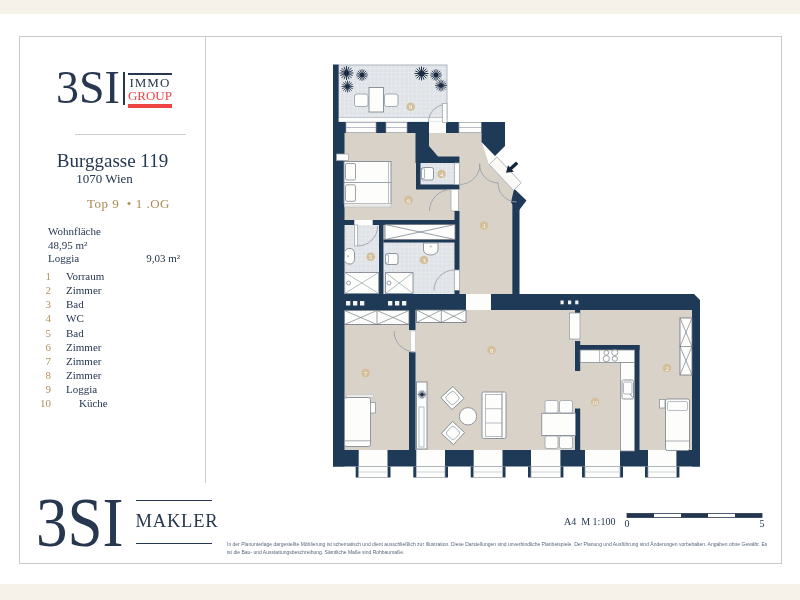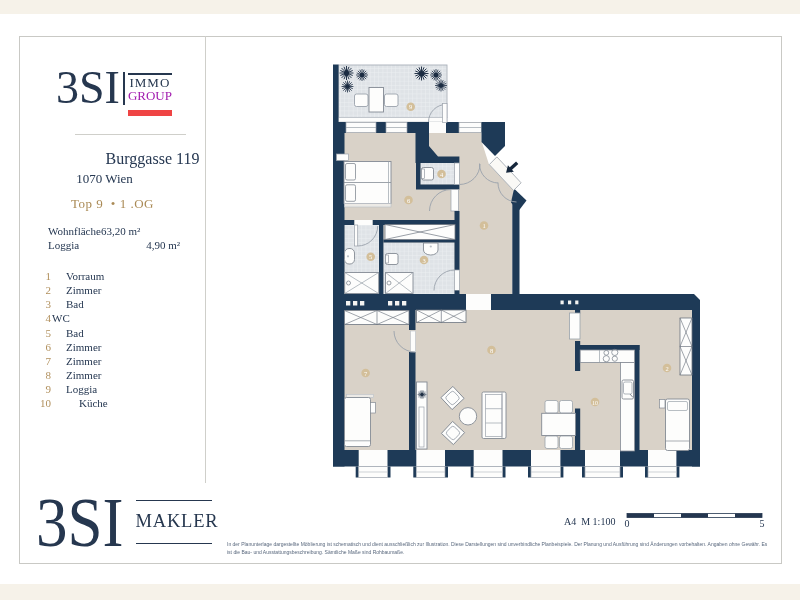--- a/index.html
+++ b/index.html
@@ -15,50 +15,50 @@
 
   <div class="abs" style="left:0;top:584px;width:800px;height:16px;background:#f6f2e9;"></div>
 
   <div class="abs" style="left:19px;top:36px;width:761px;height:526px;border:1px solid #c9c9c5;"></div>
 
   <div class="abs" style="left:205px;top:36px;width:1px;height:447px;background:#cfcfca;"></div>
 
   <div class="abs" style="left:56px;top:69px;display:flex;align-items:flex-start;">
     <div style="font-size:46px;line-height:38px;color:#26374f;letter-spacing:0px;">3SI</div>
     <div style="width:2px;height:33px;background:#26374f;margin:3px 0 0 3px;"></div>
-    <div style="margin:4px 0 0 3px;border-top:2px solid #26374f;border-bottom:6px solid #ef4444;padding:1px 0 8px 0;width:44px;text-align:center;">
+    <div style="margin:4px 0 0 3px;border-top:2px solid #26374f;border-bottom:4px solid #ef4444;padding:1px 0 2px 0;width:44px;text-align:center;">
       <div style="font-size:13px;line-height:13px;color:#26374f;letter-spacing:1px;">IMMO</div>
-      <div style="font-size:13px;line-height:13px;color:#a21caf;letter-spacing:0px;">GROUP</div>
+      <div style="font-size:13px;line-height:13px;color:#ef4444;letter-spacing:0px;">GROUP</div>
     </div>
   </div>
 
   <div class="abs" style="left:75px;top:134px;width:111px;height:1px;background:#cfcfca;"></div>
 
-  <div class="abs" style="left:19px;top:150px;width:187px;text-align:center;font-size:16px;color:#253751;margin-left:40px;">Burggasse 119</div>
+  <div class="abs" style="left:19px;top:150px;width:187px;text-align:center;font-size:19px;color:#253751;">Burggasse 119</div>
 
   <div class="abs" style="left:11px;top:171px;width:187px;text-align:center;font-size:13px;color:#253751;">1070 Wien</div>
 
-  <div class="abs" style="left:19px;top:196px;width:187px;text-align:center;font-size:13px;color:#aa8a55;letter-spacing:.5px;">Top 9&nbsp; • 1 .OG</div>
+  <div class="abs" style="left:19px;top:196px;width:187px;text-align:center;font-size:13px;color:#aa8a55;letter-spacing:.5px;padding-left:16px;">Top 9&nbsp; • 1 .OG</div>
 
   <div class="abs" style="left:48px;top:225px;width:132px;font-size:11px;color:#253751;">
-    <div style="display:flex;justify-content:flex-start;line-height:13.5px;">
+    <div style="display:flex;justify-content:center;line-height:13.5px;flex-direction:column;">
         <span>Wohnfläche</span>
-        <span>63,20 m²</span>
+        <span>48,95 m²</span>
       </div>
     <div style="display:flex;justify-content:space-between;line-height:13.5px;">
         <span>Loggia</span>
-        <span>4,90 m²</span>
+        <span>9,03 m²</span>
       </div>
   </div>
 
   <div class="abs" style="left:30px;top:269px;font-size:11px;line-height:14.15px;color:#253751;">
     <div><span style="display:inline-block;width:21px;text-align:right;color:#b1905d;">1</span><span style="padding-left:15px;">Vorraum</span></div>
     <div><span style="display:inline-block;width:21px;text-align:right;color:#b1905d;">2</span><span style="padding-left:15px;">Zimmer</span></div>
     <div><span style="display:inline-block;width:21px;text-align:right;color:#b1905d;">3</span><span style="padding-left:15px;">Bad</span></div>
-    <div><span style="display:inline-block;width:21px;text-align:right;color:#b1905d;">4</span><span style="padding-left:1px;">WC</span></div>
+    <div><span style="display:inline-block;width:21px;text-align:right;color:#b1905d;">4</span><span style="padding-left:15px;">WC</span></div>
     <div><span style="display:inline-block;width:21px;text-align:right;color:#b1905d;">5</span><span style="padding-left:15px;">Bad</span></div>
     <div><span style="display:inline-block;width:21px;text-align:right;color:#b1905d;">6</span><span style="padding-left:15px;">Zimmer</span></div>
     <div><span style="display:inline-block;width:21px;text-align:right;color:#b1905d;">7</span><span style="padding-left:15px;">Zimmer</span></div>
     <div><span style="display:inline-block;width:21px;text-align:right;color:#b1905d;">8</span><span style="padding-left:15px;">Zimmer</span></div>
     <div><span style="display:inline-block;width:21px;text-align:right;color:#b1905d;">9</span><span style="padding-left:15px;">Loggia</span></div>
     <div><span style="display:inline-block;width:21px;text-align:right;color:#b1905d;">10</span><span style="padding-left:28px;">Küche</span></div>
   </div>
 
   <div class="abs" style="left:36px;top:494px;display:flex;align-items:flex-start;">
     <div style="font-size:63px;line-height:53px;color:#26374f;transform:scaleY(1.12);transform-origin:0 6px;">3SI</div>

